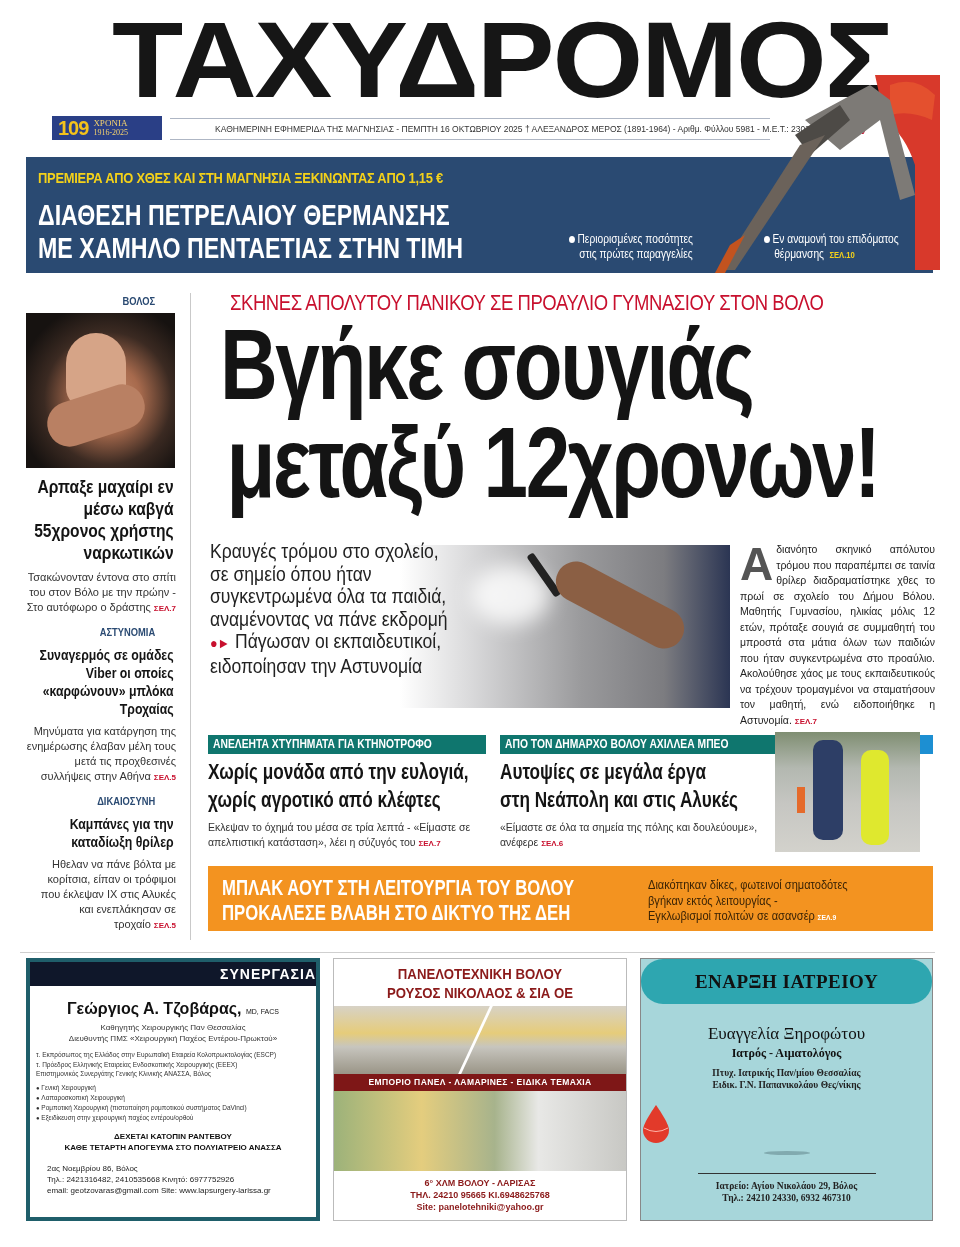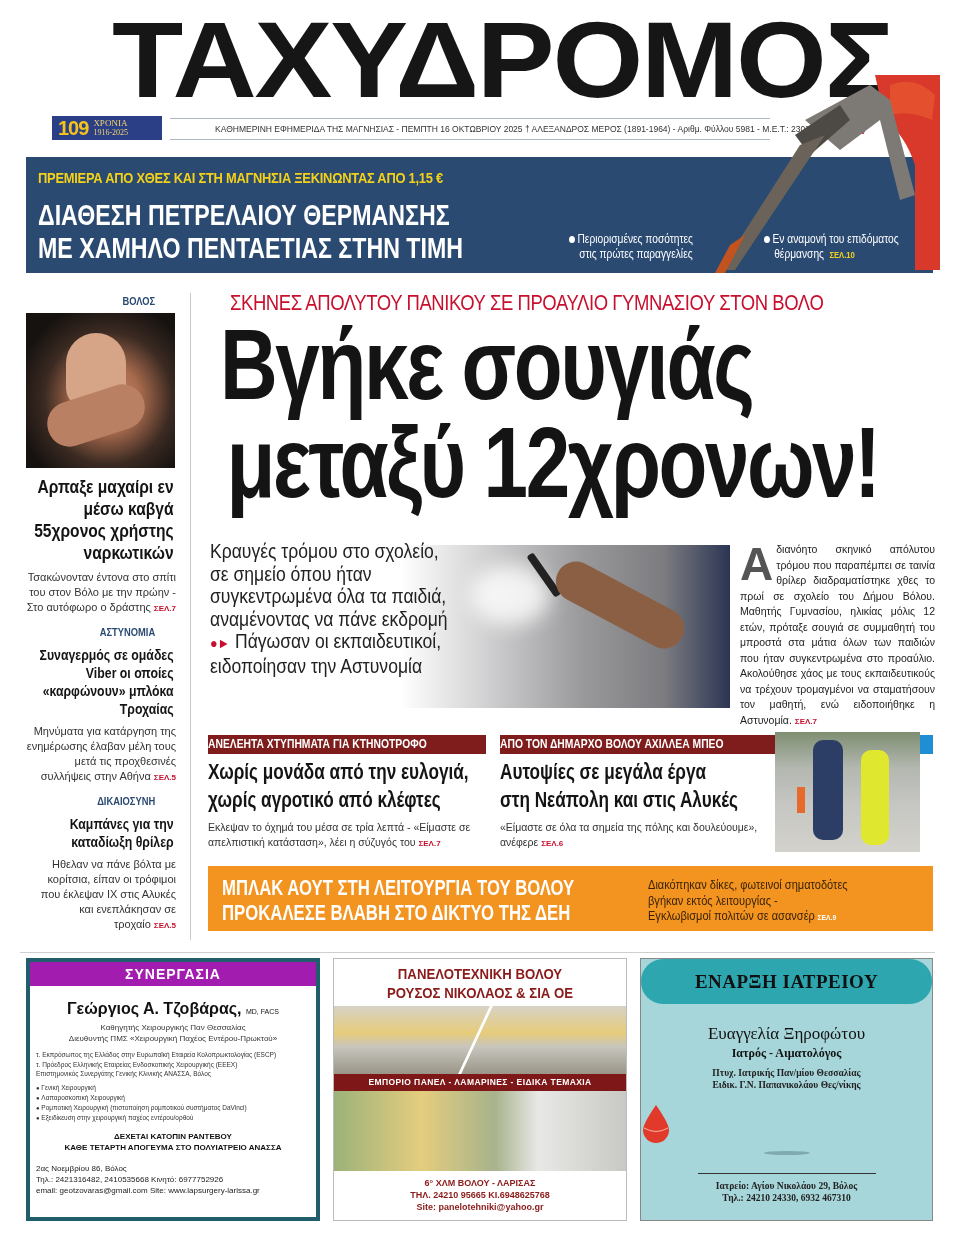--- a/index.html
+++ b/index.html
@@ -62,21 +62,21 @@
   .main-photo .arm { position: absolute; left: 150px; top: 40px; width: 140px; height: 40px; background: #8b5f44; border-radius: 20px; transform: rotate(28deg); }
   .main-photo .glow { position: absolute; left: 70px; top: 20px; width: 80px; height: 60px; border-radius: 50%; background: rgba(255,255,255,0.8); filter: blur(10px); }
   .main-deck { position: absolute; left: 210px; top: 540px; width: 265px; font-size: 19.5px; line-height: 22.5px; color: #222;
     transform: scaleX(0.9); transform-origin: left top; }
   .main-deck .arrow { color: #c8102e; font-size: 14px; }
   .main-body { position: absolute; left: 740px; top: 542px; width: 195px; font-size: 10.5px; line-height: 15.5px; color: #222; text-align: justify; }
   .dropcap { float: left; font-weight: 900; font-size: 46px; line-height: 40px; color: #555; margin-right: 3px; margin-top: 2px; }
 
   
   .story { position: absolute; top: 735px; }
-  .bar-blue { background: #7f1d1d; color: #fff; font-weight: 900; font-size: 12px; height: 19px; line-height: 19px; white-space: nowrap; overflow: hidden; }
+  .bar-blue { background: #0f766e; color: #fff; font-weight: 900; font-size: 12px; height: 19px; line-height: 19px; padding-left: 5px; white-space: nowrap; overflow: hidden; }
   .bar-blue span { display: inline-block; transform: scaleX(0.86); transform-origin: left; }
   .story-h { font-weight: 900; font-size: 22px; line-height: 28px; color: #141414; margin-top: 4px; white-space: nowrap;
     transform: scaleX(0.78); transform-origin: left top; }
   .story-p { font-size: 10.5px; line-height: 15px; color: #333; margin-top: 6px; }
   .story2-photo { position: absolute; left: 775px; top: 732px; width: 145px; height: 120px;
     background: linear-gradient(180deg, #7f8e72 0%, #b3b8b0 30%, #c6c6c2 60%, #d3d2cc 100%); overflow: hidden; }
   .story2-photo .p1 { position: absolute; left: 38px; top: 8px; width: 30px; height: 100px; background: #2d3e66; border-radius: 10px; }
   .story2-photo .p2 { position: absolute; left: 86px; top: 18px; width: 28px; height: 95px; background: #dfe82e; border-radius: 10px; }
   .story2-photo .cone { position: absolute; left: 22px; top: 55px; width: 8px; height: 26px; background: #e56a2b; }
   .blue-edge { position: absolute; left: 920px; top: 735px; width: 13px; height: 19px; background: #1d8fd2; }
@@ -86,29 +86,29 @@
   .orange-title { position: absolute; left: 14px; top: 9px; color: #fff; font-weight: 900; font-size: 22px; line-height: 25px; white-space: nowrap;
     transform: scaleX(0.76); transform-origin: left top; }
   .orange-sub { position: absolute; left: 440px; top: 11px; color: #3a2305; font-size: 13px; line-height: 15.5px; white-space: nowrap;
     transform: scaleX(0.85); transform-origin: left top; }
   .orange-sub .sel { color: #fff; }
 
   
   .ad-rule { position: absolute; left: 20px; top: 952px; width: 915px; height: 1px; background: #cfcfcf; }
   .ad { position: absolute; top: 958px; height: 263px; }
   .ad1 { left: 26px; width: 294px; border: 4px solid #1f5e6a; background: #fff; }
-  .ad1 .head { height: 24px; background: #a21caf; color: #fff; text-align: center; font-weight: bold; font-size: 14px; line-height: 24px; letter-spacing: 1px; }
+  .ad1 .head { height: 24px; background: #0f172a; color: #fff; text-align: right; font-weight: bold; font-size: 14px; line-height: 24px; letter-spacing: 1px; }
   .ad1 .name { text-align: center; font-weight: 900; font-size: 16px; margin-top: 14px; color: #111; }
   .ad1 .name small { font-size: 7px; font-weight: normal; }
   .ad1 .role { text-align: center; font-size: 8px; line-height: 11px; color: #333; margin-top: 4px; }
   .ad1 .list { font-size: 6.5px; line-height: 9.5px; color: #333; padding: 6px 5px 0 6px; }
   .ad1 .bul { font-size: 6.5px; line-height: 10px; color: #333; padding: 4px 6px 0 6px; }
   .ad1 .bul div::before { content: "● "; font-size: 6px; }
   .ad1 .appt { text-align: center; font-weight: bold; font-size: 8px; line-height: 11px; margin-top: 8px; color: #111; }
-  .ad1 .contact { font-size: 8px; line-height: 11px; color: #222; padding: 10px 6px 0 6px; }
+  .ad1 .contact { font-size: 8px; line-height: 11px; color: #222; padding: 10px 6px 0 17px; }
 
   .ad2 { left: 333px; width: 294px; border: 1px solid #bbb; background: #fff; }
   .ad2 .head { text-align: center; color: #8b1a1a; font-weight: bold; font-size: 15px; line-height: 19px; margin-top: 5px; transform: scaleX(0.88); }
   .ad2 .photos-top { height: 68px; margin-top: 4px; background: linear-gradient(180deg, #d7d2c6 0%, #e6cc7a 40%, #c7c5be 60%, #9a9587 100%); position: relative; }
   .ad2 .photos-top::after { content: ""; position: absolute; left: 140px; top: 0; width: 3px; height: 68px; background: #fff; transform: skewX(-25deg); }
   .ad2 .strip { height: 17px; background: #7e1717; color: #fff; font-size: 8.5px; line-height: 17px; text-align: center; font-weight: bold; letter-spacing: 0.4px; }
   .ad2 .photos-bot { height: 80px; background: linear-gradient(90deg, #9cb27a 0%, #e4cd7e 30%, #a7b38c 55%, #e8e8e6 70%, #c8c8c4 100%); }
   .ad2 .addr { text-align: center; color: #8b1a1a; font-weight: bold; font-size: 9px; line-height: 12px; margin-top: 6px; }
 
   .ad3 { left: 640px; width: 293px; border: 1px solid #888; background: #a7d6da; }

